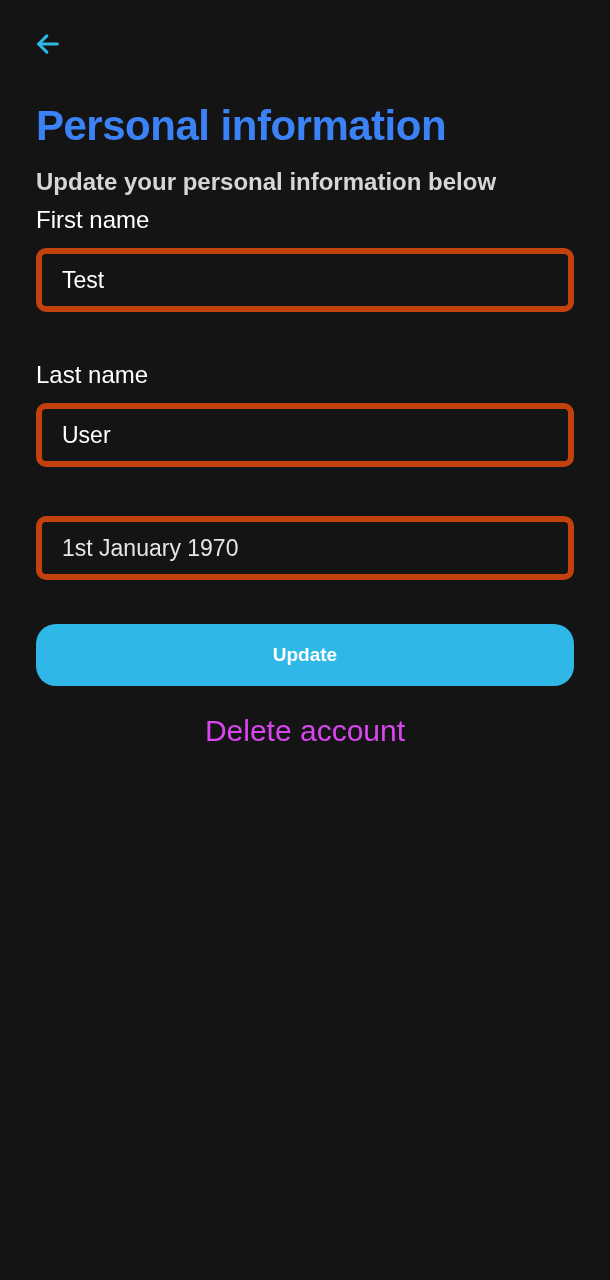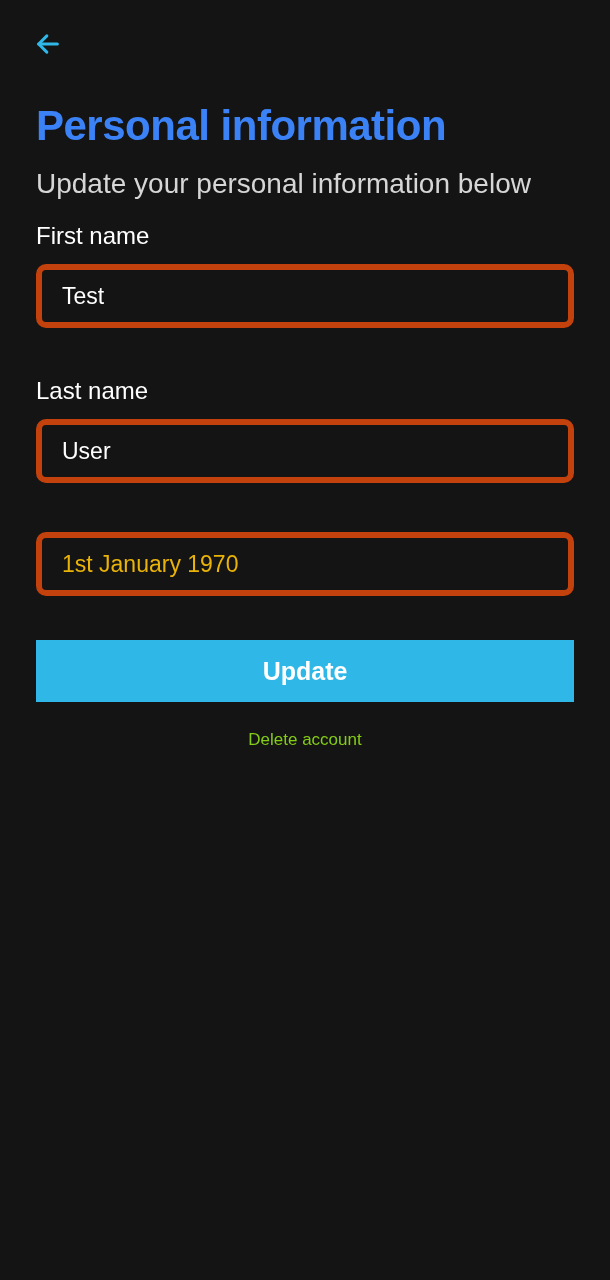--- a/index.html
+++ b/index.html
@@ -33,27 +33,27 @@
       height: 28px;
     }
     .page-title {
       font-size: 42px;
       font-weight: 700;
       color: #3b82f6;
       margin-top: 40px;
       letter-spacing: -0.5px;
     }
     .page-subtitle {
-      font-size: 28px;
-      font-weight: 400;
+      font-size: 24px;
+      font-weight: 700;
       color: #d6d6d6;
       margin-top: 18px;
     }
     .form-group {
-      margin-top: 22px;
+      margin-top: 10px;
     }
     .form-group.spaced {
       margin-top: 49px;
     }
     .field-label {
       font-size: 24px;
       font-weight: 400;
       color: #ffffff;
       display: block;
       margin-bottom: 14px;
@@ -64,43 +64,43 @@
       background-color: transparent;
       border: 6px solid #c2410c;
       border-radius: 10px;
       padding: 0 20px;
       font-size: 23px;
       color: #ffffff;
       font-family: inherit;
       outline: none;
     }
     .text-input.readonly {
-      color: #eab308;
+      color: #e5e5e5;
     }
     .primary-button {
       width: 100%;
       height: 62px;
       background-color: #2fb7e8;
       border: none;
-      border-radius: 0;
-      font-size: 25px;
+      border-radius: 20px;
+      font-size: 19px;
       font-weight: 600;
       color: #ffffff;
       margin-top: 44px;
       cursor: pointer;
       font-family: inherit;
     }
     .delete-link {
       display: block;
       width: 100%;
       text-align: center;
       background: none;
       border: none;
-      color: #84cc16;
-      font-size: 17px;
+      color: #d946ef;
+      font-size: 30px;
       font-weight: 400;
       margin-top: 28px;
       cursor: pointer;
       font-family: inherit;
     }
   </style>
 </head>
 <body>
 
 <div class="container">

